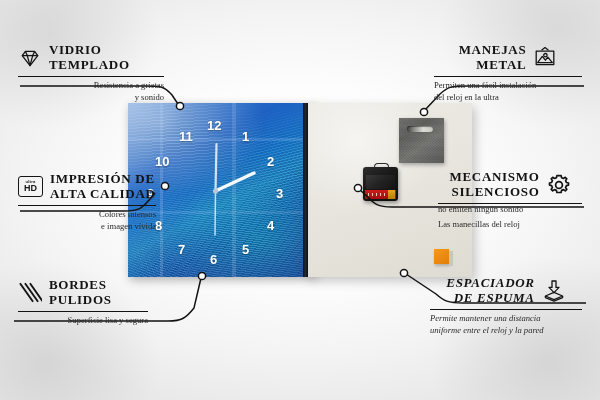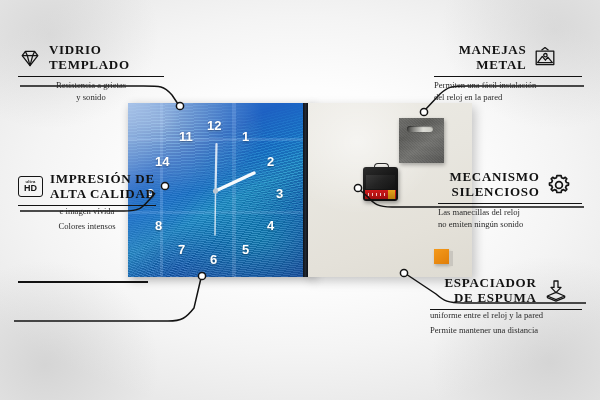--- a/index.html
+++ b/index.html
@@ -143,21 +143,21 @@
     font-weight:700;font-size:13px;letter-spacing:.7px;
     color:#121212;line-height:1.15;text-transform:uppercase;
   }
   .co-rule{height:1.6px;background:#121212;margin-top:3px;}
   .co-desc{
     font-family:"Liberation Serif", serif;
     font-size:8.6px;color:#2a2a2a;line-height:1.38;margin-top:3px;
   }
   .left .co-head{justify-content:flex-start;}
   .left .co-title{text-align:left;}
-  .left .co-desc{text-align:center;}
+  .left .co-desc{text-align:right;}
   .right .co-head{justify-content:center;}
   .right .co-title{text-align:right;}
   .right .co-desc{text-align:left;}
   .ico{width:24px;height:24px;flex:0 0 24px;display:block;}
 
   
   .hdbox{width:23px;height:19px;border:1.6px solid #151515;border-radius:3px;
     display:flex;flex-direction:column;align-items:center;justify-content:center;
     font-family:"Liberation Sans", sans-serif;color:#151515;flex:0 0 23px;}
   .hdbox .u{font-size:4.2px;font-weight:700;line-height:1;letter-spacing:.2px;}
@@ -186,21 +186,21 @@
       <span class="num" style="left:79px;top:16px;">12</span>
       <span class="num" style="left:114px;top:27px;">1</span>
       <span class="num" style="left:139px;top:52px;">2</span>
       <span class="num" style="left:148px;top:84px;">3</span>
       <span class="num" style="left:139px;top:116px;">4</span>
       <span class="num" style="left:114px;top:140px;">5</span>
       <span class="num" style="left:82px;top:150px;">6</span>
       <span class="num" style="left:50px;top:140px;">7</span>
       <span class="num" style="left:27px;top:116px;">8</span>
       <span class="num" style="left:19px;top:84px;">9</span>
-      <span class="num" style="left:27px;top:52px;">14</span>
+      <span class="num" style="left:27px;top:52px;">10</span>
       <span class="num" style="left:51px;top:27px;">11</span>
 
       <svg id="hands" viewBox="0 0 175 174">
         <line x1="87.5" y1="88" x2="126" y2="70" stroke="#ffffff" stroke-width="3.4" stroke-linecap="round" opacity=".96"></line>
         <line x1="87.5" y1="88" x2="88.5" y2="41" stroke="#f2f6fb" stroke-width="2.2" stroke-linecap="round" opacity=".85"></line>
         <line x1="87.5" y1="88" x2="87" y2="132" stroke="#eef3f9" stroke-width="1.5" stroke-linecap="round" opacity=".8"></line>
         <circle cx="87.5" cy="88" r="2.6" fill="#b9c6d2"></circle>
       </svg>
     </div>
 
@@ -278,78 +278,92 @@
       <div class="hdbox">
         <span class="u">ultra</span>
         <span class="h">HD</span>
       </div>
       <div>
         <div class="co-title">IMPRESIÓN DE</div>
         <div class="co-title">ALTA CALIDAD</div>
       </div>
     </div>
     <div class="co-rule" style="width:138px;"></div>
+    <div class="co-desc">Colores intensos</div>
     <div class="co-desc" style="margin-top:0">e imagen vívida</div>
-    <div class="co-desc">Colores intensos</div>
   </div>
 
   <div class="callout left" style="left:18px;top:278px;width:130px;">
+    <div class="co-head">
+      <svg class="ico" viewBox="0 0 24 24">
+        <g stroke="#141414" stroke-width="1.9" stroke-linecap="square">
+          <line x1="2.5" y1="3" x2="14.5" y2="20"></line>
+          <line x1="7.5" y1="3" x2="19.5" y2="20"></line>
+          <line x1="12.5" y1="3" x2="24" y2="19.5"></line>
+        </g>
+      </svg>
+      <div>
+        <div class="co-title">BORDES</div>
+        <div class="co-title">PULIDOS</div>
+      </div>
+    </div>
     <div class="co-rule" style="width:130px;"></div>
+    <div class="co-desc">Superficie lisa y segura</div>
   </div>
 
   <div class="callout right" style="left:434px;top:43px;width:148px;">
     <div class="co-head">
       <div>
         <div class="co-title">MANEJAS</div>
         <div class="co-title">METAL</div>
       </div>
       <svg class="ico" viewBox="0 0 24 24">
         <g fill="none" stroke="#141414" stroke-width="1.3" stroke-linejoin="round">
           <path d="M8.5 4.2 L12 1.6 L15.5 4.2"></path>
           <rect x="3.2" y="5.2" width="17.6" height="13.4"></rect>
           <path d="M4.6 16.6 L9.3 10.4 L12.4 14.2 L14.8 11.2 L19.4 16.6 Z"></path>
           <circle cx="12.4" cy="9.2" r="1.7"></circle>
         </g>
       </svg>
     </div>
     <div class="co-rule" style="width:148px;"></div>
     <div class="co-desc">Permiten una fácil instalación</div>
-    <div class="co-desc" style="margin-top:0">del reloj en la pared</div>
+    <div class="co-desc" style="margin-top:0">del reloj en la ultra</div>
   </div>
 
   <div class="callout right" style="left:438px;top:170px;width:144px;">
     <div class="co-head">
       <div>
         <div class="co-title">MECANISMO</div>
         <div class="co-title">SILENCIOSO</div>
       </div>
       <svg class="ico" viewBox="0 0 24 24">
         <g fill="none" stroke="#141414" stroke-width="1.7" stroke-linejoin="round">
           <path d="M12 2.6 l2.1 0 0.5 2.1 1.9 0.8 1.8-1.2 1.5 1.5 -1.2 1.8 0.8 1.9 2.1 0.5 0 2.1 -2.1 0.5 -0.8 1.9 1.2 1.8 -1.5 1.5 -1.8-1.2 -1.9 0.8 -0.5 2.1 -2.1 0 -2.1 0 -0.5-2.1 -1.9-0.8 -1.8 1.2 -1.5-1.5 1.2-1.8 -0.8-1.9 -2.1-0.5 0-2.1 2.1-0.5 0.8-1.9 -1.2-1.8 1.5-1.5 1.8 1.2 1.9-0.8 0.5-2.1 Z"></path>
           <circle cx="12" cy="12" r="3.4"></circle>
         </g>
       </svg>
     </div>
     <div class="co-rule" style="width:144px;"></div>
+    <div class="co-desc" style="margin-top:0">no emiten ningún sonido</div>
     <div class="co-desc">Las manecillas del reloj</div>
-    <div class="co-desc" style="margin-top:0">no emiten ningún sonido</div>
-  </div>
-
-  <div class="callout right" style="left:430px;top:276px;width:152px;">
+  </div>
+
+  <div class="callout right" style="left:430px;top:276px;width:152px;font-style:italic;">
     <div class="co-head">
       <div>
         <div class="co-title">ESPACIADOR</div>
         <div class="co-title">DE ESPUMA</div>
       </div>
       <svg class="ico" viewBox="0 0 24 24">
         <g fill="none" stroke="#141414" stroke-width="1.3" stroke-linejoin="round">
           <path d="M10 2 h4 v6.4 h3 l-5 5.2 -5-5.2 h3 Z"></path>
           <path d="M12 13.4 L20.6 17 L12 20.6 L3.4 17 Z"></path>
           <path d="M3.4 17 v1.6 L12 22.2 L20.6 18.6 V17"></path>
         </g>
       </svg>
     </div>
     <div class="co-rule" style="width:152px;"></div>
+    <div class="co-desc">Permite mantener una distancia</div>
     <div class="co-desc" style="margin-top:0">uniforme entre el reloj y la pared</div>
-    <div class="co-desc">Permite mantener una distancia</div>
   </div>
 
 </div>
 
 </body></html>

